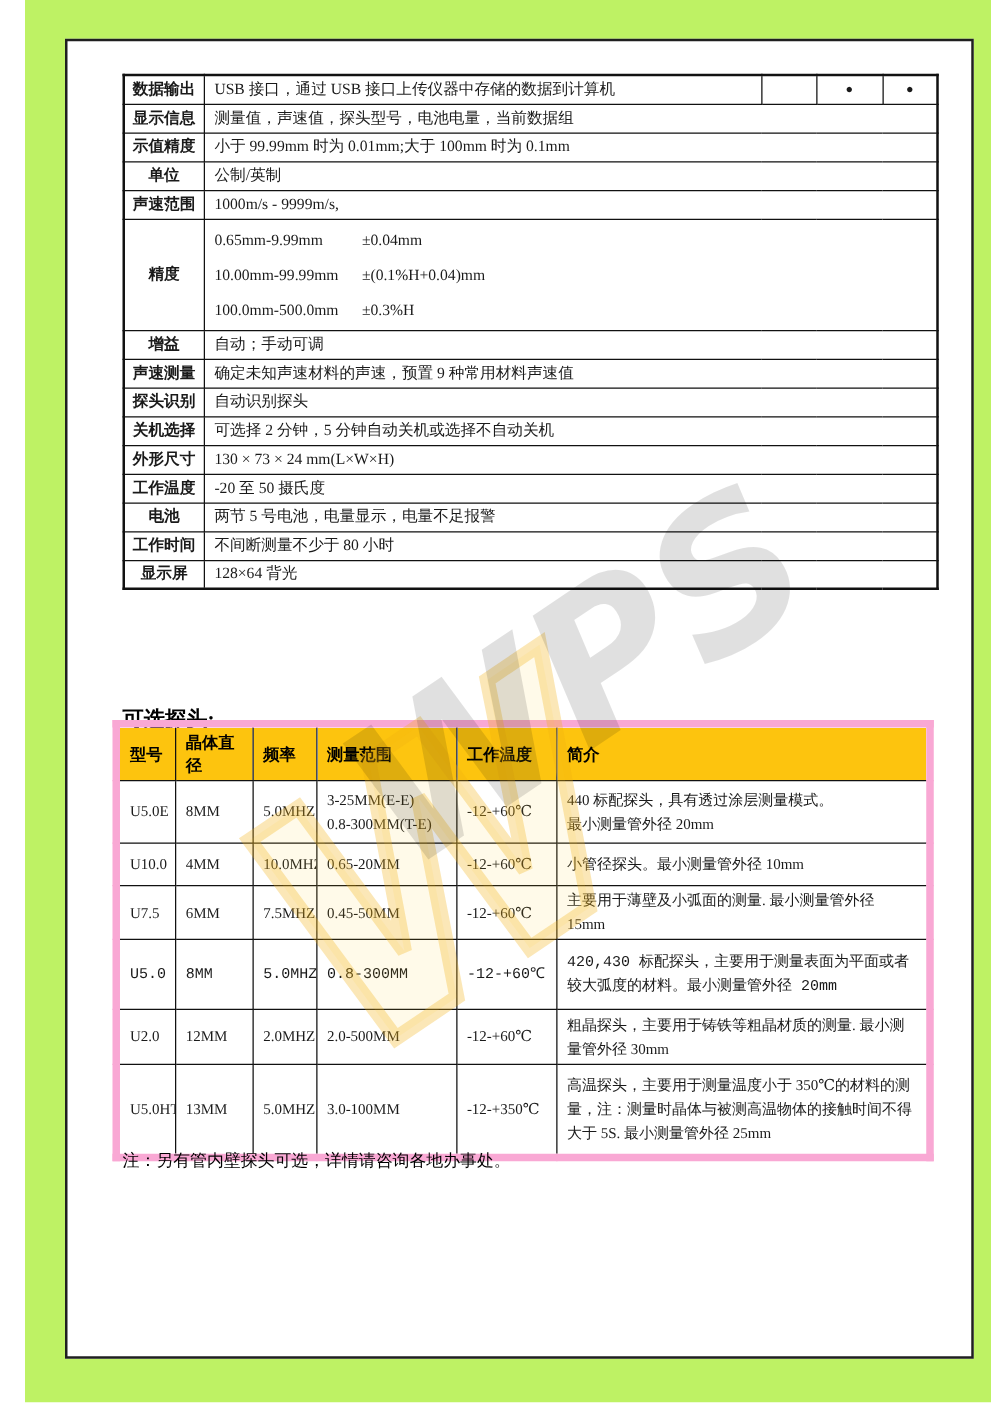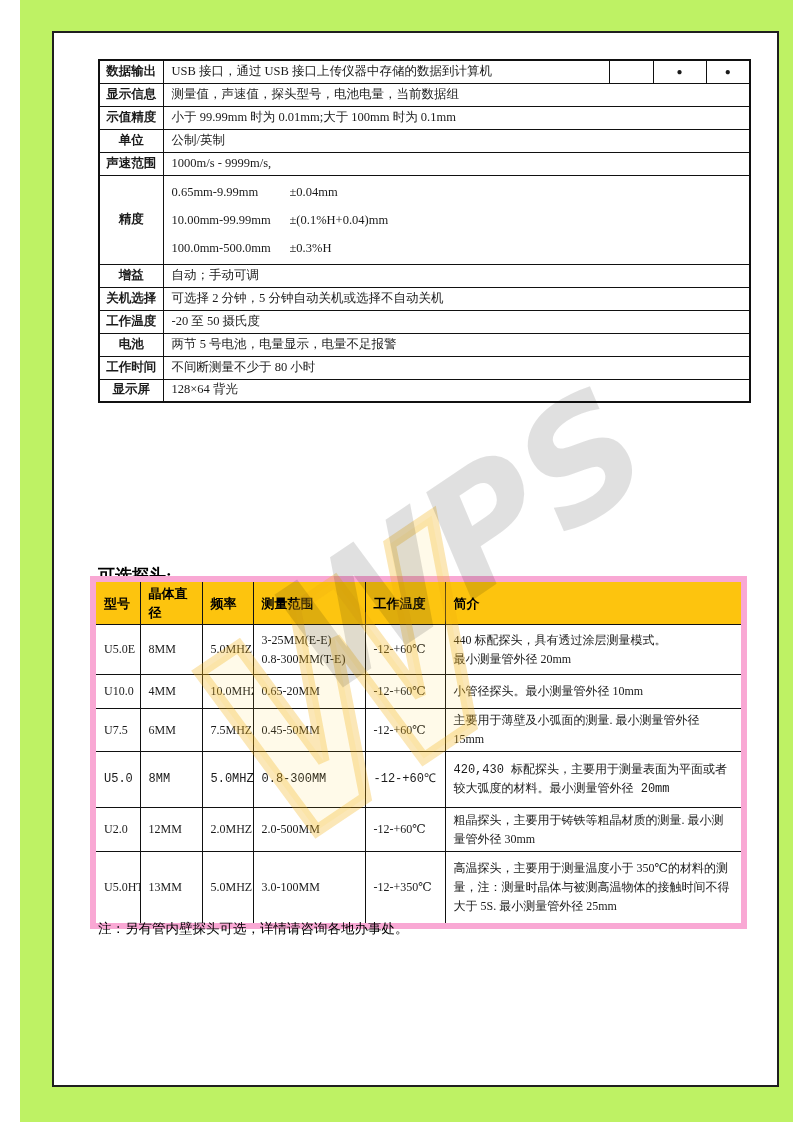--- a/index.html
+++ b/index.html
@@ -144,22 +144,34 @@
             <div class="prec-line"><span class="prec-range">0.65mm-9.99mm</span><span>±0.04mm</span></div>
             <div class="prec-line"><span class="prec-range">10.00mm-99.99mm</span><span>±(0.1%H+0.04)mm</span></div>
             <div class="prec-line"><span class="prec-range">100.0mm-500.0mm</span><span>±0.3%H</span></div>
           </td>
         </tr>
         <tr>
           <td class="label">增益</td>
           <td colspan="4">自动；手动可调</td>
         </tr>
         <tr>
+          <td class="label">声速测量</td>
+          <td colspan="4">确定未知声速材料的声速，预置 9 种常用材料声速值</td>
+        </tr>
+        <tr>
+          <td class="label">探头识别</td>
+          <td colspan="4">自动识别探头</td>
+        </tr>
+        <tr>
           <td class="label">关机选择</td>
           <td colspan="4">可选择 2 分钟，5 分钟自动关机或选择不自动关机</td>
+        </tr>
+        <tr>
+          <td class="label">外形尺寸</td>
+          <td colspan="4">130 × 73 × 24 mm(L×W×H)</td>
         </tr>
         <tr>
           <td class="label">工作温度</td>
           <td colspan="4">-20 至 50 摄氏度</td>
         </tr>
         <tr>
           <td class="label">电池</td>
           <td colspan="4">两节 5 号电池，电量显示，电量不足报警</td>
         </tr>
         <tr>

